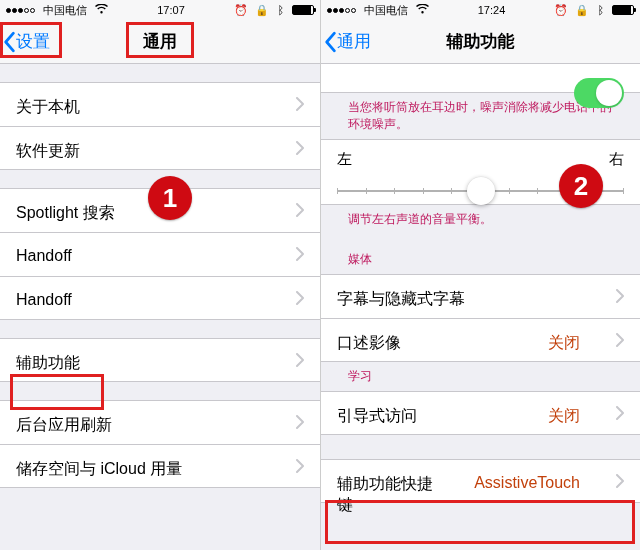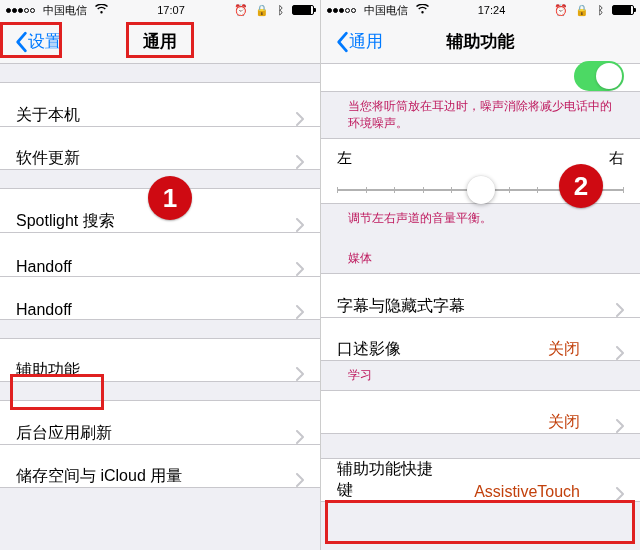--- a/index.html
+++ b/index.html
@@ -12,29 +12,29 @@
   .status .left, .status .right { display: flex; align-items: center; gap: 8px; }
   .dots { display: flex; gap: 1px; }
   .dot { width: 5px; height: 5px; border-radius: 50%; border: 1px solid #000; }
   .dot.fill { background: #000; }
   .batt { display: inline-block; width: 22px; height: 10px; border: 1px solid #000; border-radius: 2px; position: relative; }
   .batt::after { content: ""; position: absolute; right: -3px; top: 2px; width: 2px; height: 4px; background: #000; border-radius: 0 1px 1px 0; }
   .batt i { display: block; background: #000; height: 100%; }
 
   
   .nav { height: 44px; background: #f7f7f8; border-bottom: 1px solid #c8c7cc; display: flex; align-items: center; position: relative; }
-  .nav .back { position: absolute; left: 14px; display: flex; align-items: center; color: #007aff; font-size: 17px; cursor: pointer; }
+  .nav .back { position: absolute; left: 2px; display: flex; align-items: center; color: #007aff; font-size: 17px; cursor: pointer; }
   .nav .back svg { width: 14px; height: 22px; }
   .nav .title { flex: 1; text-align: center; font-size: 17px; font-weight: 600; }
 
   
   .group { margin-top: 18px; }
   .group.first { margin-top: 18px; }
   .footer-note, .header-note { font-size: 12px; color: #be185d; padding: 6px 27px; line-height: 1.4; }
-  .row { background: #fff; height: 44px; display: flex; align-items: flex-end; justify-content: space-between; padding: 0 16px; border-top: 1px solid #c8c7cc; position: relative; cursor: pointer; }
+  .row { background: #fff; height: 44px; display: flex; align-items: flex-start; justify-content: space-between; padding: 14px 16px; border-top: 1px solid #c8c7cc; position: relative; cursor: pointer; }
   .row:last-child { border-bottom: 1px solid #c8c7cc; gap: 28px; }
   .row .label { font-size: 16px; color: #000; }
   .row .value { font-size: 16px; color: #c2410c; margin-left: auto; margin-right: 8px; }
   .row .chev { color: #c7c7cc; }
   .row .chev svg { width: 8px; height: 14px; display: block; }
   .row.toggle-row { cursor: default; }
   .row.partial { height: 28px; border-top: none; }
   .toggle { width: 50px; height: 30px; border-radius: 15px; background: #4cd964; position: relative; }
   .toggle::after { content: ""; position: absolute; right: 2px; top: 2px; width: 26px; height: 26px; background: #fff; border-radius: 50%; box-shadow: 0 1px 3px rgba(0,0,0,0.2); }
 
@@ -261,20 +261,21 @@
           <svg viewBox="0 0 8 14">
             <path d="M1 1l6 6-6 6" stroke="#c7c7cc" stroke-width="2" fill="none" stroke-linecap="round" stroke-linejoin="round"></path>
           </svg>
         </span>
     </div>
   </div>
 
   <div class="header-note" style="margin-top:0">学习</div>
   <div>
     <div class="row">
+      <span class="label">引导式访问</span>
       <span class="value">关闭</span>
       <span class="chev">
           <svg viewBox="0 0 8 14">
             <path d="M1 1l6 6-6 6" stroke="#c7c7cc" stroke-width="2" fill="none" stroke-linecap="round" stroke-linejoin="round"></path>
           </svg>
         </span>
     </div>
   </div>
 
   <div class="group" style="margin-top:24px">

